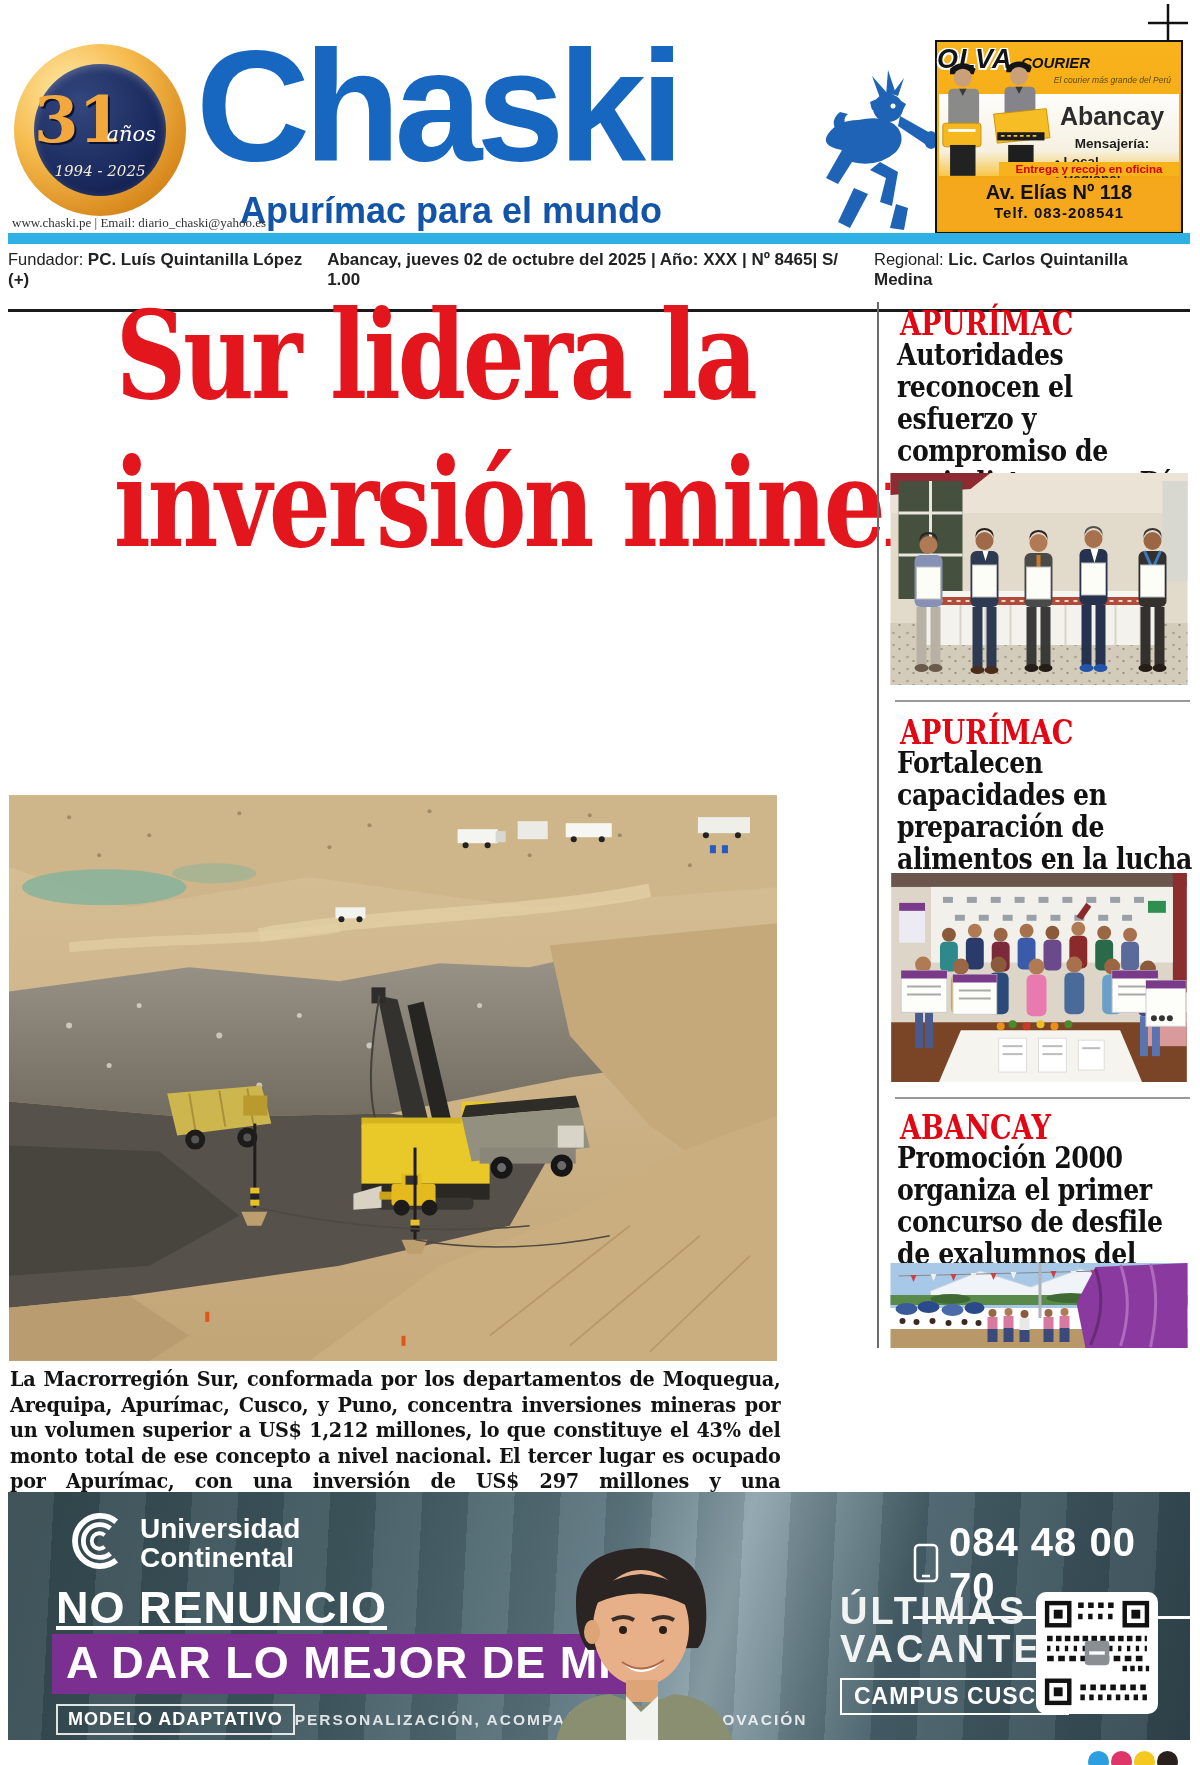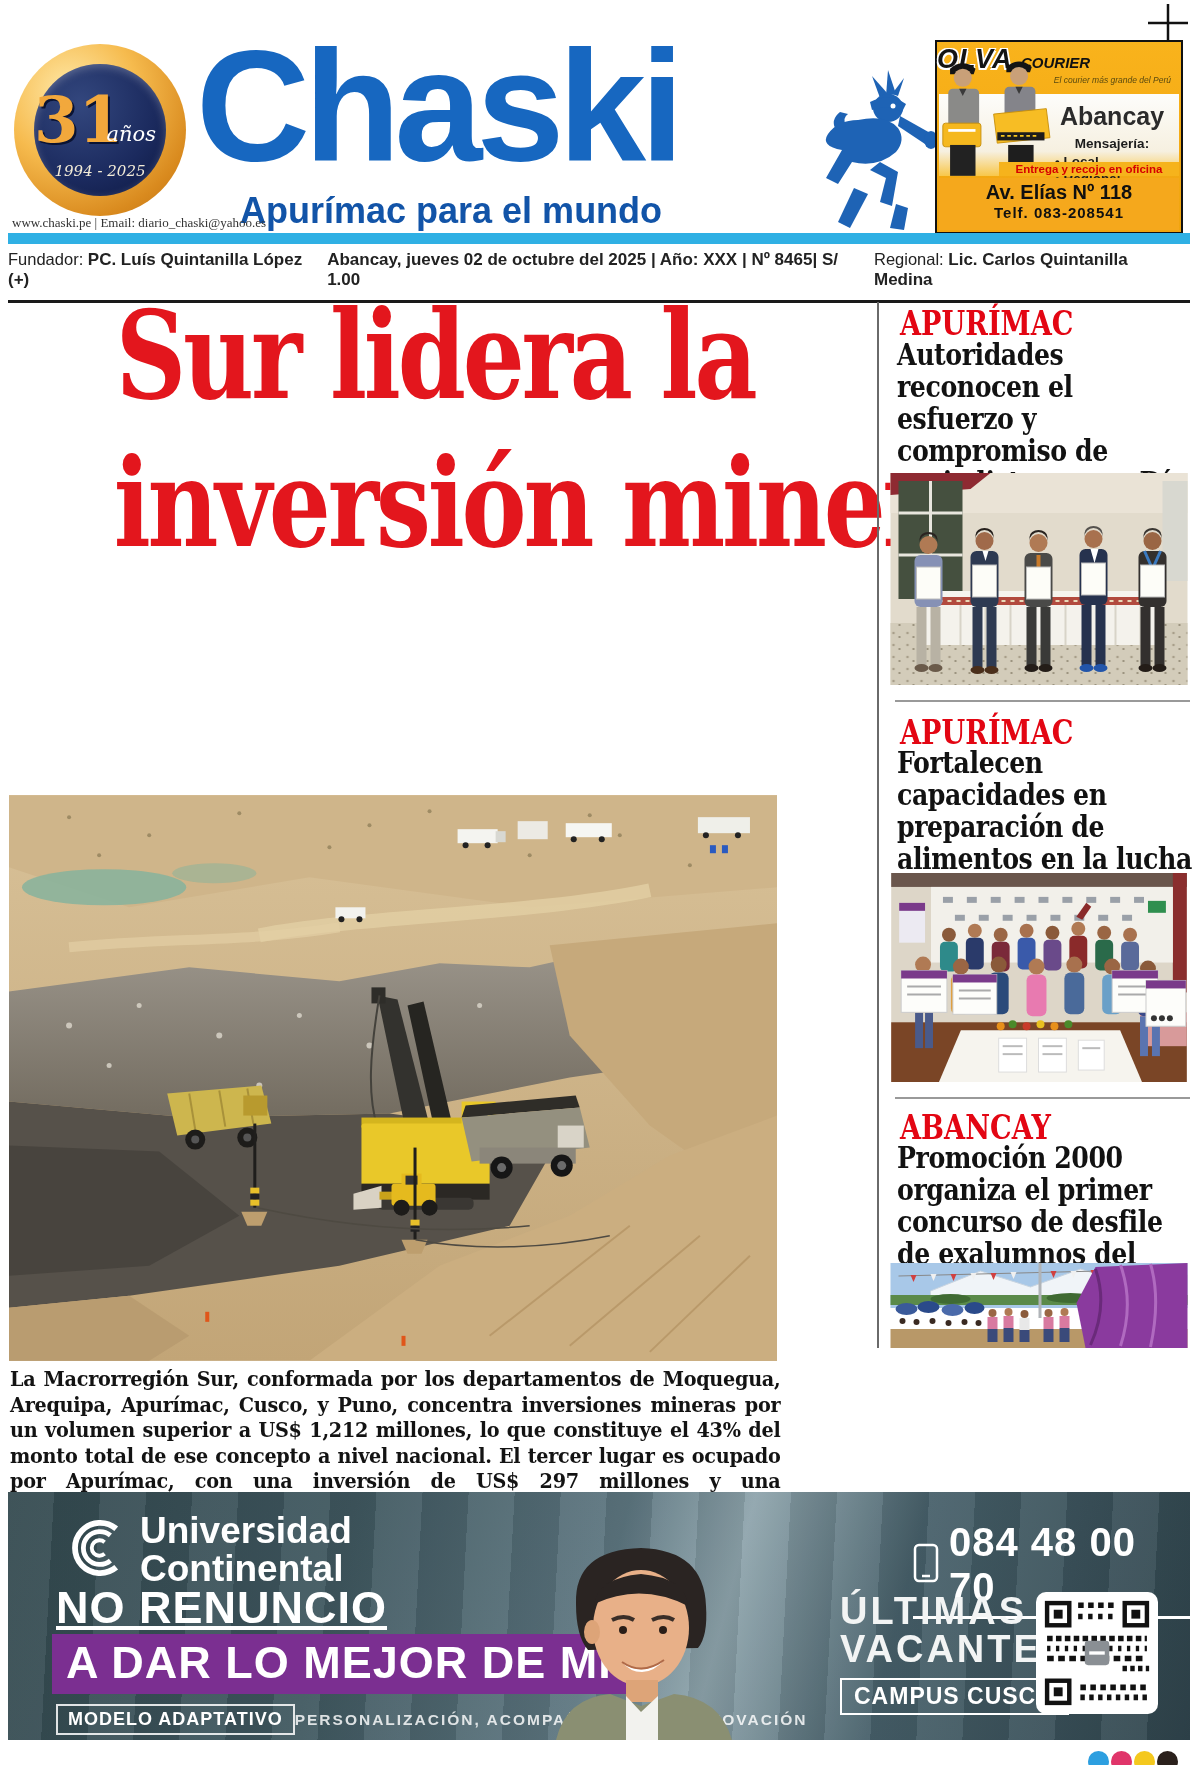--- a/index.html
+++ b/index.html
@@ -47,21 +47,21 @@
         font-size:11.5px;font-weight:bold;text-align:center;padding:1px 0;}
   .olva-bottom{position:absolute;left:2px;right:2px;bottom:2px;height:52px;background:#f5a81c;
         text-align:center;}
   .olva-addr{font-size:20px;font-weight:bold;color:#101010;line-height:1.2;margin-top:2px;}
   .olva-phone{font-size:15px;font-weight:bold;color:#101010;letter-spacing:1px;}
 
   
   .cyanbar{left:8px;top:233px;width:1182px;height:11px;background:#2fb0e4;}
   .dateline{left:8px;top:250px;width:1182px;display:flex;justify-content:space-between;
         align-items:baseline;font-size:16.5px;color:#222;border-bottom:3px solid #1a1a1a;
-        padding-bottom:10px;}
+        padding-bottom:19px;}
   .dateline b{font-size:17px;}
 
   
   .headline-block{left:4px;top:286px;width:862px;text-align:center;}
   .hline{height:148px;}
   .hline span{display:inline-block;transform:scaleX(.8);transform-origin:center top;
         font-family:"DejaVu Serif",serif;font-weight:bold;font-size:122px;line-height:1.14;
         letter-spacing:-4px;white-space:nowrap;}
   .h-green span{color:#0aa14e;}
   .h-red span{color:#e3161d;}
@@ -81,21 +81,21 @@
         transform:scaleX(.87);transform-origin:0 0;}
   .sb-photo{left:890px;width:298px;}
   .sb-rule{left:895px;width:295px;height:2px;background:#999;}
 
   
   .footer-ad{left:8px;top:1492px;width:1182px;height:248px;overflow:hidden;
      background:linear-gradient(105deg,#33494f 0%,#3f575f 28%,#5d7680 50%,#8ea4ac 60%,#47606a 74%,#2f444c 100%);}
   .footer-ad .panels{position:absolute;inset:0;
      background:repeating-linear-gradient(93deg,rgba(255,255,255,.06) 0 46px,rgba(0,0,0,.07) 46px 92px);}
   .uc-logo-row{position:absolute;left:52px;top:20px;display:flex;align-items:center;gap:14px;color:#fff;}
-  .uc-name{font-size:37px;font-weight:bold;line-height:1.04;}
+  .uc-name{font-size:28px;font-weight:bold;line-height:1.04;}
   .ad-line1{position:absolute;left:48px;top:90px;font-size:45px;font-weight:bold;color:#fff;
         letter-spacing:1px;text-decoration:underline;}
   .ad-line2{position:absolute;left:44px;top:142px;background:#7b2f91;color:#fff;font-size:45px;
         font-weight:bold;padding:3px 14px 5px;letter-spacing:1px;}
   .ad-model-row{position:absolute;left:48px;top:212px;display:flex;align-items:center;}
   .ad-model-box{border:2px solid rgba(255,255,255,.85);color:#fff;font-size:18px;font-weight:bold;
         padding:3px 10px;letter-spacing:1px;}
   .ad-model-desc{color:rgba(255,255,255,.82);font-size:15.5px;font-weight:bold;letter-spacing:2px;}
   .ad-man{position:absolute;left:528px;top:52px;width:230px;height:196px;}
   .ad-phone-row{position:absolute;left:905px;top:28px;display:flex;align-items:center;gap:10px;

